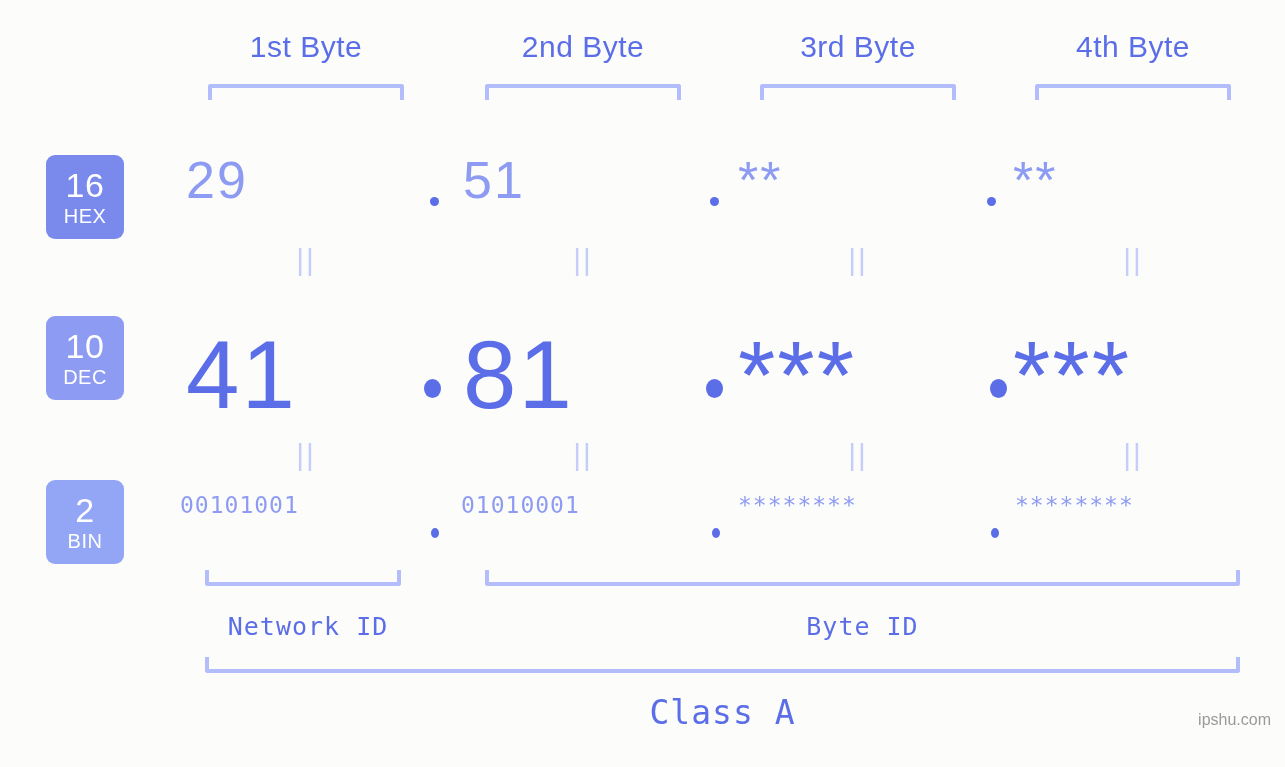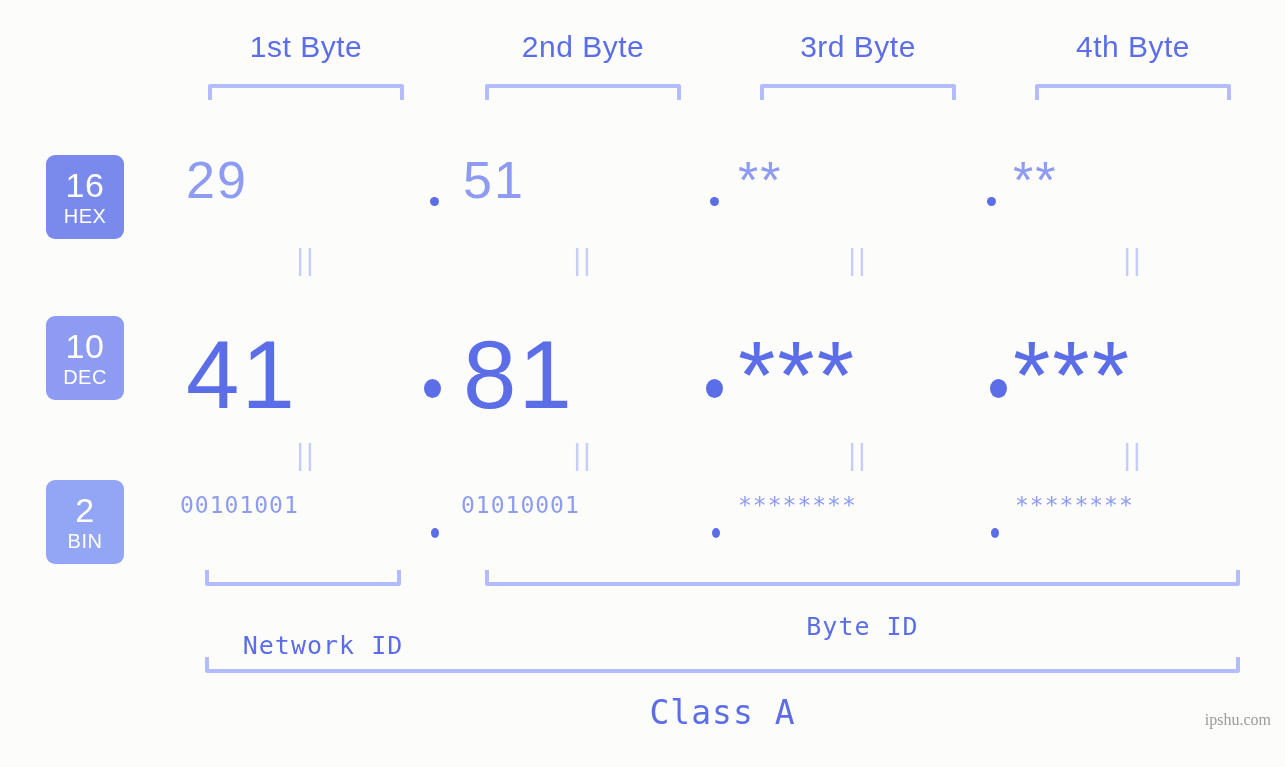--- a/index.html
+++ b/index.html
@@ -134,30 +134,30 @@
 
   
   .idlabel {
     position: absolute;
     text-align: center;
     color: #5b6ee8;
     font-family: "DejaVu Sans Mono", monospace;
     font-size: 25px;
     letter-spacing: 1px;
   }
-  #label-network { top: 612px; left: 220px; width: 206px; margin-top: 19px; }
+  #label-network { top: 612px; left: 205px; width: 206px; }
   #label-host    { top: 612px; left: 485px; width: 755px; }
   #label-class   { top: 693px; left: 205px; width: 1035px; font-size: 33px; }
 
   
   #watermark {
     position: absolute;
     right: 14px;
     top: 711px;
-    font-family: Liberation Serif, serif;
+    font-family: Liberation Sans, sans-serif;
     font-size: 16px;
     color: #9a9a9a;
     letter-spacing: 0px;
   }
 </style>
 </head>
 <body>
 
 <div class="stage">
 

